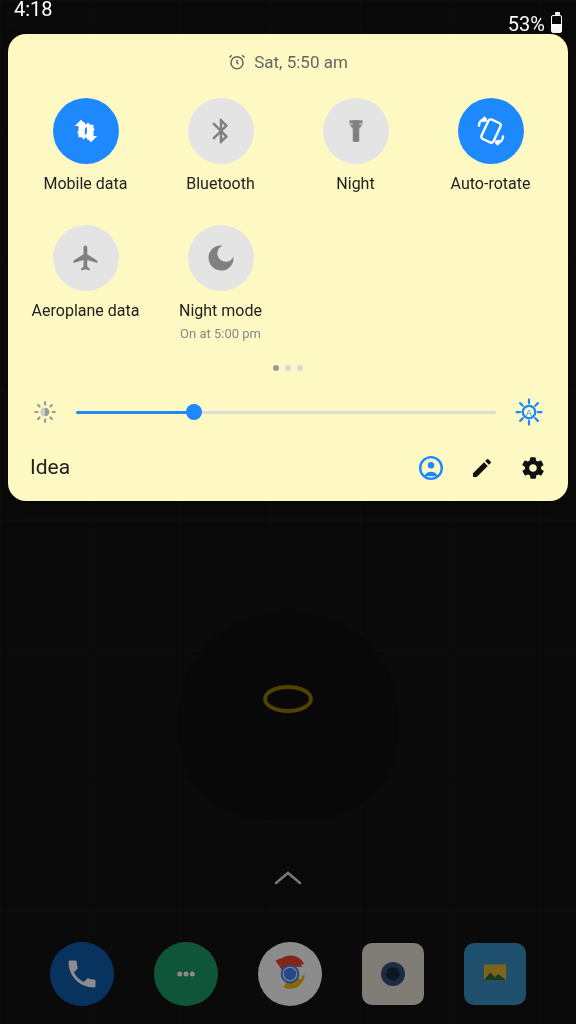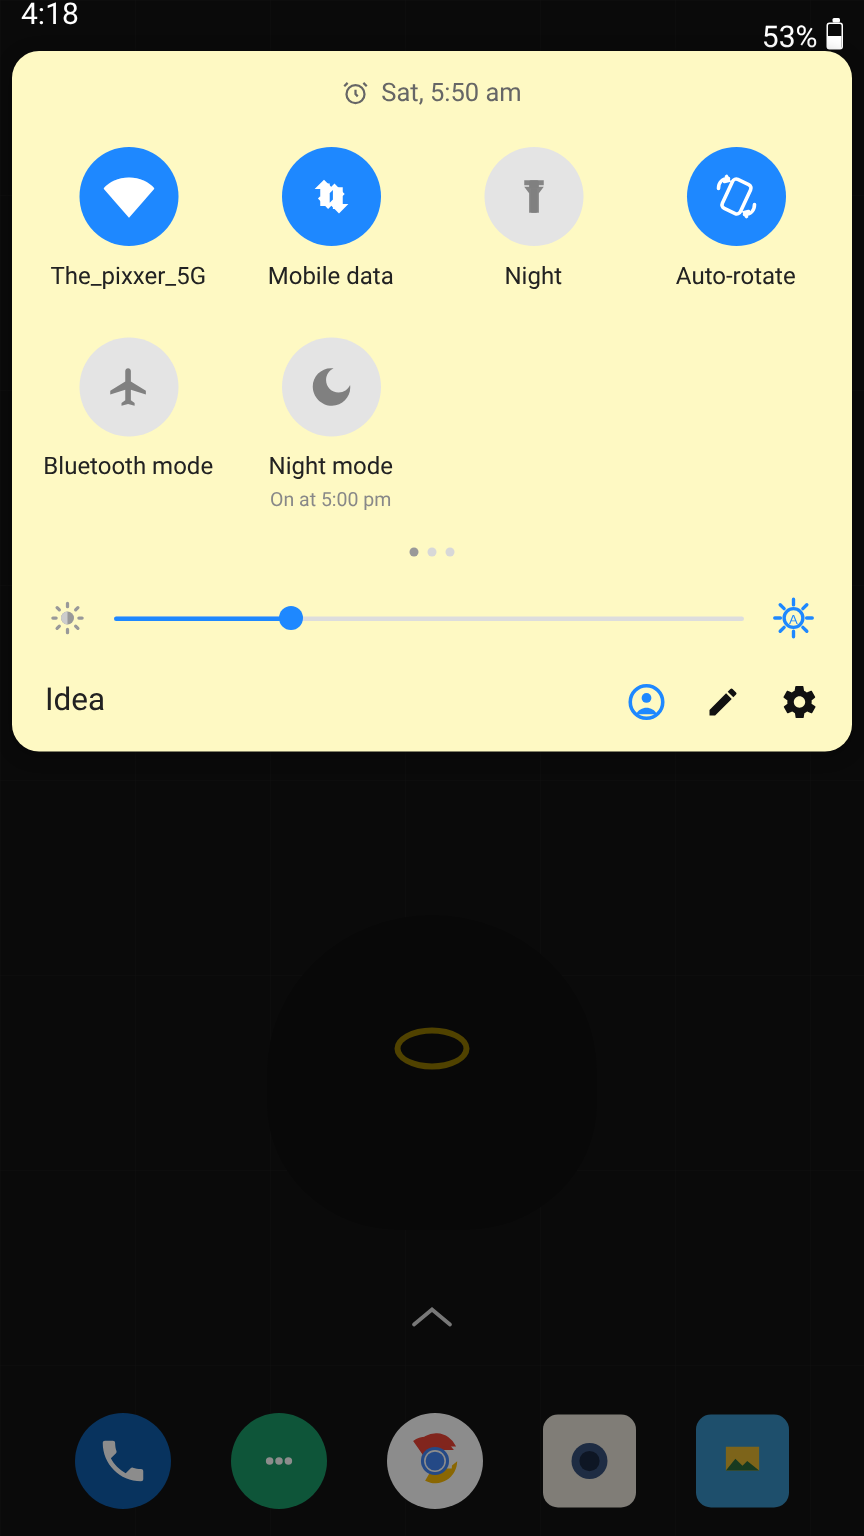--- a/index.html
+++ b/index.html
@@ -300,40 +300,39 @@
   <div class="alarm-row">
     <svg width="18" height="18" viewBox="0 0 24 24" fill="none" stroke="#666" stroke-width="2">
       <circle cx="12" cy="13" r="8"></circle>
         <path d="M12 9v4l2 2M5 3L2 6M22 6l-3-3"></path>
     </svg>
     <span>Sat, 5:50 am</span>
   </div>
 
   <div class="tiles">
 
-    <div class="tile">
-      <div class="tile-circle on">
-        <svg width="34" height="34" viewBox="0 0 24 24" fill="#fff">
-          <path d="M12 3C7 3 2.7 5 0 8.2L12 22 24 8.2C21.3 5 17 3 12 3z" opacity=".3"></path>
-          <path d="M12 3C7 3 2.7 5 0 8.2L12 22 24 8.2C21.3 5 17 3 12 3z" fill="#fff"></path>
-        </svg>
-      </div>
-      <span class="tile-label">The_pixxer_5G</span>
-    </div>
 
     <div class="tile">
       <div class="tile-circle on">
         <svg width="30" height="30" viewBox="0 0 24 24" fill="#fff">
           <path d="M9 4v12l-4-4-1.4 1.4L10 20l6.4-6.4L15 12l-4 4V4H9zM15 20V8l4 4 1.4-1.4L14 4l-6.4 6.4L9 12l4-4v12h2z" transform="scale(.85) translate(2 2)"></path>
           <path d="M8 3l-5 5h3v9h4V8h3L8 3zM16 21l5-5h-3V7h-4v9h-3l5 5z"></path>
         </svg>
       </div>
       <span class="tile-label">Mobile data</span>
     </div>
 
+    <div class="tile">
+      <div class="tile-circle off">
+        <svg width="30" height="30" viewBox="0 0 24 24" fill="#808080">
+          <path d="M17.7 7.7L12 2h-1v7.6L6.4 5 5 6.4 10.6 12 5 17.6 6.4 19l4.6-4.6V22h1l5.7-5.7L13.4 12l4.3-4.3zM13 5.8l1.9 1.9L13 9.6V5.8zm1.9 10.5L13 18.2v-3.8l1.9 1.9z"></path>
+        </svg>
+      </div>
+      <span class="tile-label">Bluetooth</span>
+    </div>
 
     <div class="tile">
       <div class="tile-circle off">
         <svg width="26" height="26" viewBox="0 0 24 24" fill="#808080">
           <path d="M6 2v3h12V2H6zm0 4l3 4v12h6V10l3-4H6zm6 7a1.5 1.5 0 100 3 1.5 1.5 0 000-3z" opacity=".95"></path>
           <rect x="9" y="2" width="6" height="5" rx="1"></rect>
           <rect x="10" y="7" width="4" height="15" rx="1"></rect>
         </svg>
       </div>
       <span class="tile-label">Night</span>
@@ -350,21 +349,21 @@
       <span class="tile-label">Auto-rotate</span>
     </div>
 
 
     <div class="tile">
       <div class="tile-circle off">
         <svg width="30" height="30" viewBox="0 0 24 24" fill="#808080">
           <path d="M21 16v-2l-8-5V3.5c0-.8-.7-1.5-1.5-1.5S10 2.7 10 3.5V9l-8 5v2l8-2.5V19l-2 1.5V22l3.5-1 3.5 1v-1.5L13 19v-5.5l8 2.5z"></path>
         </svg>
       </div>
-      <span class="tile-label">Bluetooth mode</span>
+      <span class="tile-label">Aeroplane data</span>
     </div>
 
     <div class="tile">
       <div class="tile-circle off">
         <svg width="30" height="30" viewBox="0 0 24 24" fill="#808080">
           <path d="M12.3 22c5.4 0 9.7-4.4 9.7-9.7 0-.5 0-.9-.1-1.4-1 2.4-3.4 4-6.1 4-3.7 0-6.7-3-6.7-6.7 0-2.7 1.7-5.1 4-6.1-.5-.1-.9-.1-1.4-.1C6.4 2 2 6.4 2 11.7S6.4 22 12.3 22z"></path>
         </svg>
       </div>
       <span class="tile-label">Night mode</span>
       <span class="tile-sublabel">On at 5:00 pm</span>

